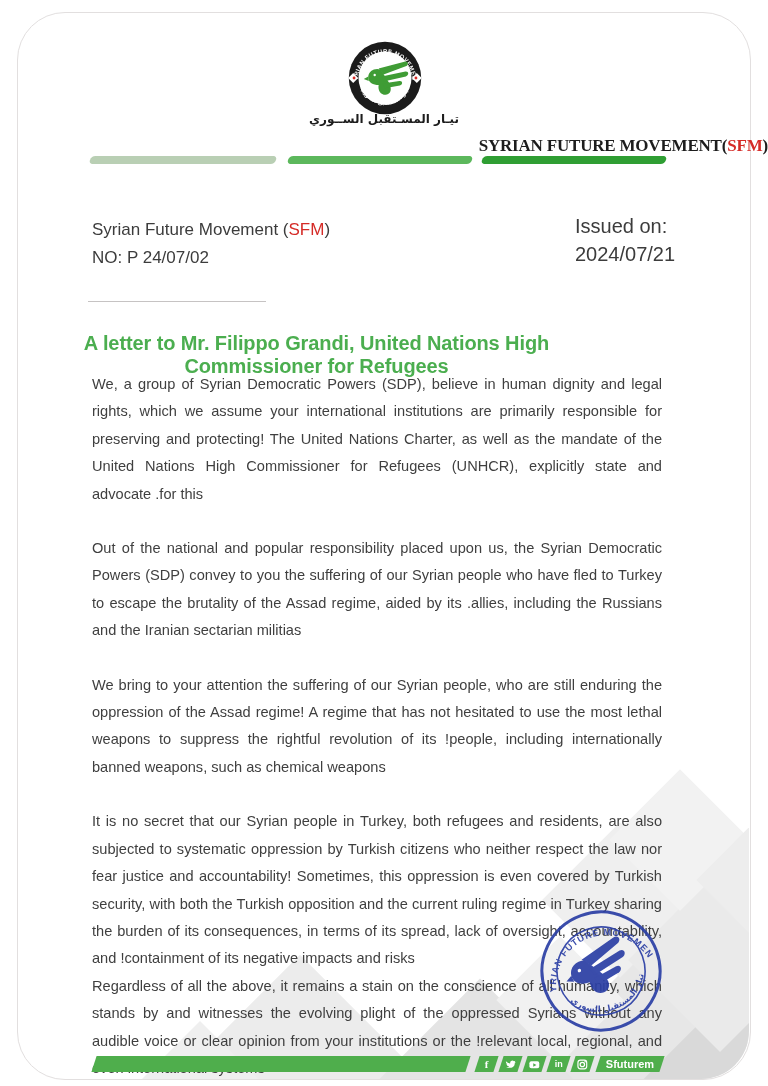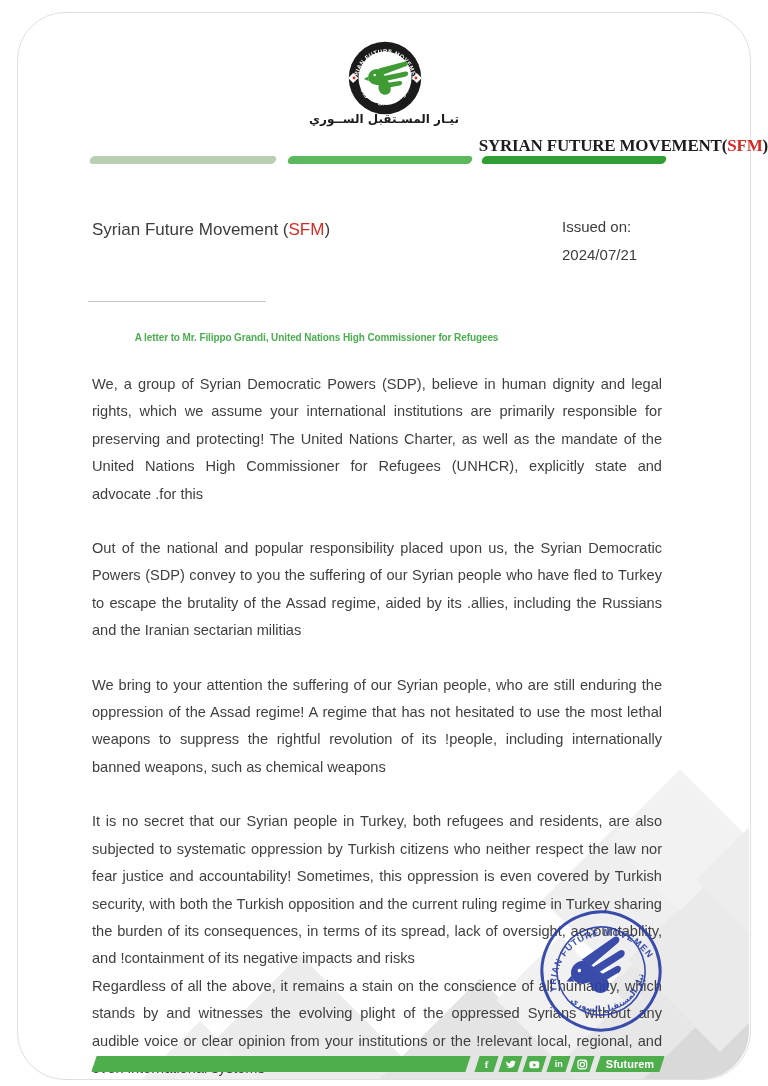--- a/index.html
+++ b/index.html
@@ -26,26 +26,26 @@
   
   .bars{position:absolute;left:88px;top:156px;width:580px;height:8px;}
   .bar{position:absolute;top:0;height:8px;border-radius:4px;transform:skewX(-20deg);}
   .bar1{left:2px;width:186px;background:#b9cfb4;}
   .bar2{left:200px;width:184px;background:#5cb85c;}
   .bar3{left:394px;width:184px;background:#2f9e33;}
 
   
   .meta-left{position:absolute;left:92px;top:202px;font-size:17px;color:#3c3c3c;line-height:27.5px;margin-top:14px;}
   .meta-left .accent{color:#d52b27;}
-  .meta-right{position:absolute;left:562px;top:213px;font-size:15px;color:#3c3c3c;line-height:27.5px;}
+  .meta-right{position:absolute;left:575px;top:213px;font-size:20px;color:#3c3c3c;line-height:27.5px;}
   .divider{position:absolute;left:88px;top:301px;width:178px;height:1px;background:#c6c3c3;}
 
   
   .letter-title{position:absolute;left:17px;width:599px;top:332px;text-align:center;
-                color:#4bae4f;font-weight:600;font-size:10px;letter-spacing:-0.1px;}
+                color:#4bae4f;font-weight:600;font-size:20px;letter-spacing:-0.1px;}
   .body-text{position:absolute;left:92px;top:371px;width:586px;font-size:14.6px;
              line-height:27.4px;color:#3f3f3f;text-align:justify;}
   .body-text p{margin:0 16px 27px 0;}
   .body-text p.tight{margin-bottom:0;}
 
   
   .stamp{position:absolute;left:538px;top:908px;width:126px;height:126px;
          transform:rotate(-20deg);opacity:0.92;}
 
   
@@ -122,20 +122,21 @@
     <div class="org-en"><span>SYRIAN FUTURE MOVEMENT(</span><span class="accent">SFM</span><span>)</span></div>
 
     <div class="bars">
       <div class="bar bar1"></div>
       <div class="bar bar2"></div>
       <div class="bar bar3"></div>
     </div>
 
     <div class="meta-left">
       <div><span>Syrian Future Movement (</span><span class="accent">SFM</span><span>)</span></div>
+      <div>NO: P 24/07/02</div>
     </div>
     <div class="meta-right">
       <div>Issued on:</div>
       <div>2024/07/21</div>
     </div>
     <div class="divider"></div>
 
     <div class="letter-title">A letter to Mr. Filippo Grandi, United Nations High Commissioner for Refugees</div>
 
     <div class="body-text">

